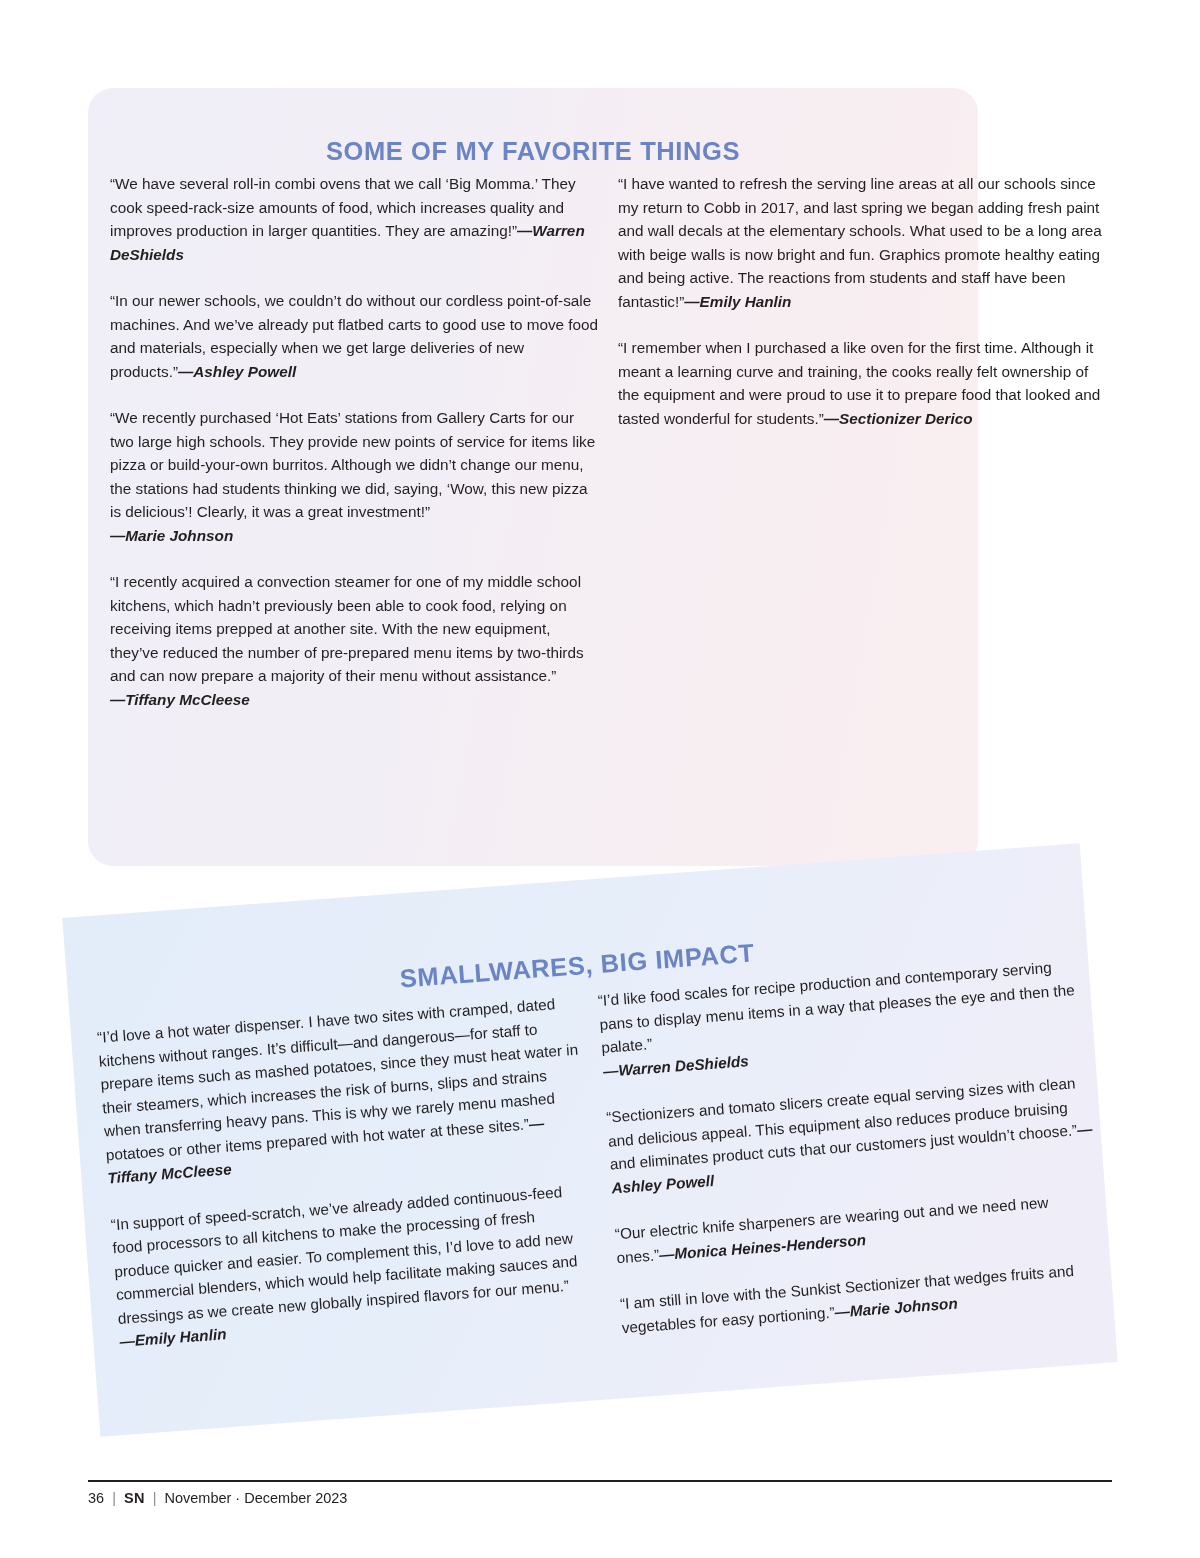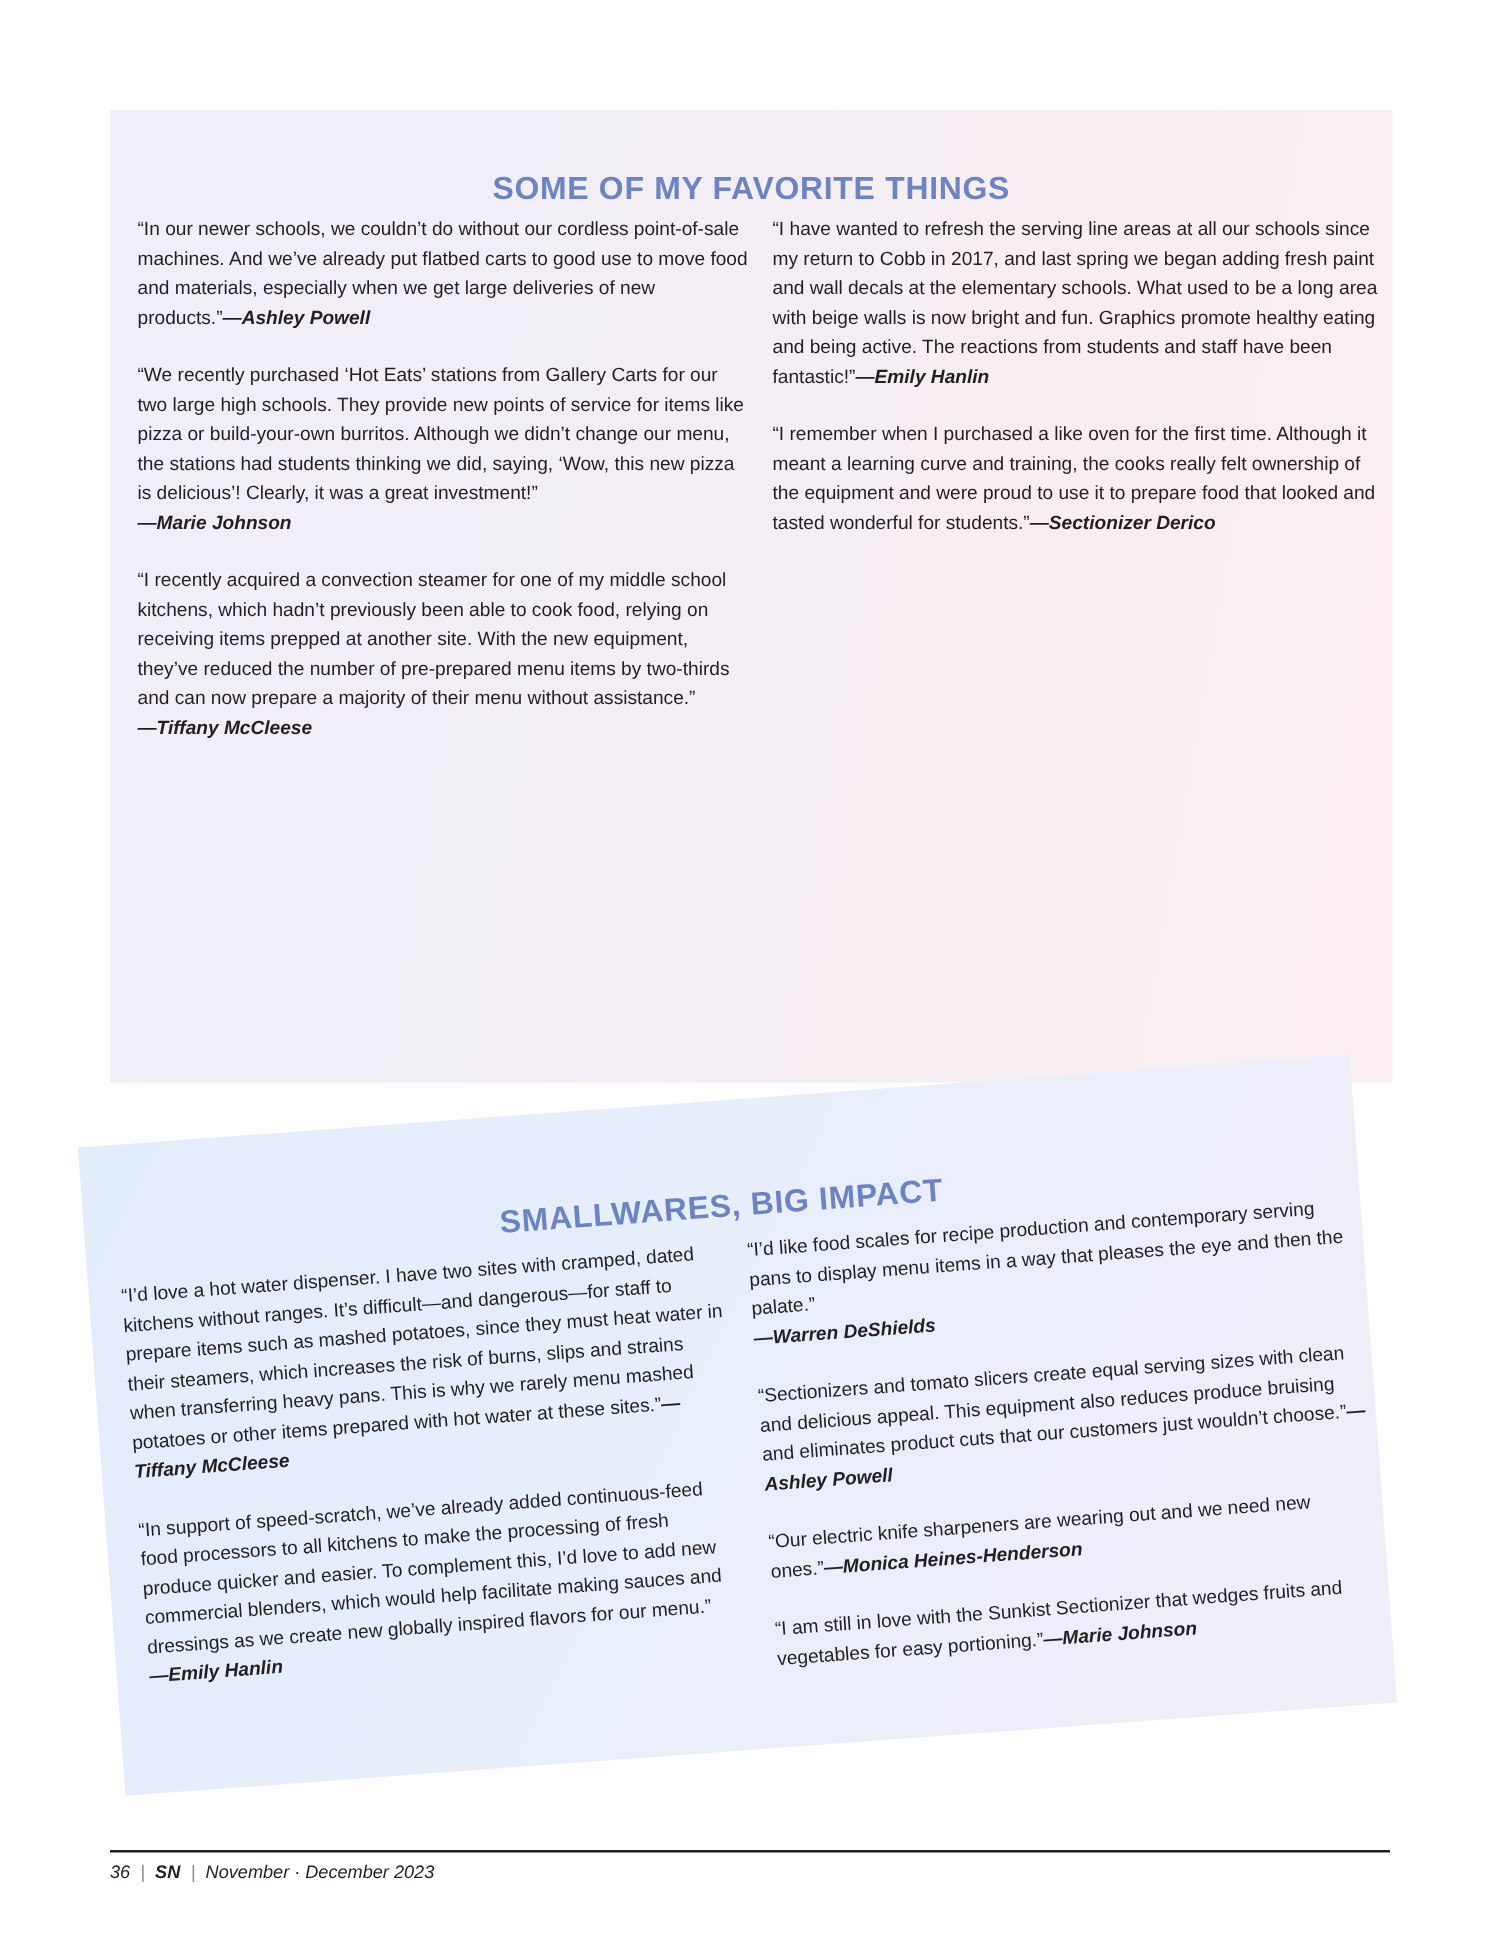--- a/index.html
+++ b/index.html
@@ -18,23 +18,24 @@
   .page {
     position: absolute;
     inset: 0;
   }
 
   
   .panel-one {
     position: absolute;
     left: 88px;
     top: 88px;
-    width: 1026px;
+    width: 890px;
     height: 778px;
     background: linear-gradient(100deg, #f0eef8 0%, #f2eef6 35%, #f7eef2 70%, #faeef0 100%);
+    border-radius: 25px;
   }
   .panel-one-title {
     position: absolute;
     left: 0;
     top: 28px;
     width: 100%;
     text-align: center;
     font-size: 25.5px;
     font-weight: bold;
     letter-spacing: 0.6px;
@@ -98,35 +99,35 @@
     left: 88px;
     bottom: 52px;
     width: 1024px;
     border-top: 2.5px solid #231f20;
     padding-top: 8px;
     font-size: 14.5px;
     color: #231f20;
     display: flex;
     align-items: flex-start;
     gap: 8px;
-    font-style: italic;
   }
   .footer .pg { font-weight: normal; }
   .footer .sep { color: #8a8a8a; }
   .footer .brand { font-weight: bold; letter-spacing: 0.3px; }
   .footer .issue { font-weight: normal; }
 </style>
 </head>
 <body>
 
 <div class="page">
 
   <section class="panel-one">
     <h2 class="panel-one-title">SOME OF MY FAVORITE THINGS</h2>
     <div class="p1-col left">
+        <p class="quote"><span>“We have several roll-in combi ovens that we call ‘Big Momma.’ They cook speed-rack-size amounts of food, which increases quality and improves production in larger quantities. They are amazing!”</span><span class="attrib">—Warren DeShields</span></p>
         <p class="quote"><span>“In our newer schools, we couldn’t do without our cordless point-of-sale machines. And we’ve already put flatbed carts to good use to move food and materials, especially when we get large deliveries of new products.”</span><span class="attrib">—Ashley Powell</span></p>
         <p class="quote"><span>“We recently purchased ‘Hot Eats’ stations from Gallery Carts for our two large high schools. They provide new points of service for items like pizza or build-your-own burritos. Although we didn’t change our menu, the stations had students thinking we did, saying, ‘Wow, this new pizza is delicious’! Clearly, it was a great investment!”</span><br><span class="attrib">—Marie Johnson</span></p>
         <p class="quote"><span>“I recently acquired a convection steamer for one of my middle school kitchens, which hadn’t previously been able to cook food, relying on receiving items prepped at another site. With the new equipment, they’ve reduced the number of pre-prepared menu items by two-thirds and can now prepare a majority of their menu without assistance.”</span><br><span class="attrib">—Tiffany McCleese</span></p>
       </div>
     <div class="p1-col right">
         <p class="quote"><span>“I have wanted to refresh the serving line areas at all our schools since my return to Cobb in 2017, and last spring we began adding fresh paint and wall decals at the elementary schools. What used to be a long area with beige walls is now bright and fun. Graphics promote healthy eating and being active. The reactions from students and staff have been fantastic!”</span><span class="attrib">—Emily Hanlin</span></p>
         <p class="quote"><span>“I remember when I purchased a like oven for the first time. Although it meant a learning curve and training, the cooks really felt ownership of the equipment and were proud to use it to prepare food that looked and tasted wonderful for students.”</span><span class="attrib">—Sectionizer Derico</span></p>
       </div>
   </section>
 

